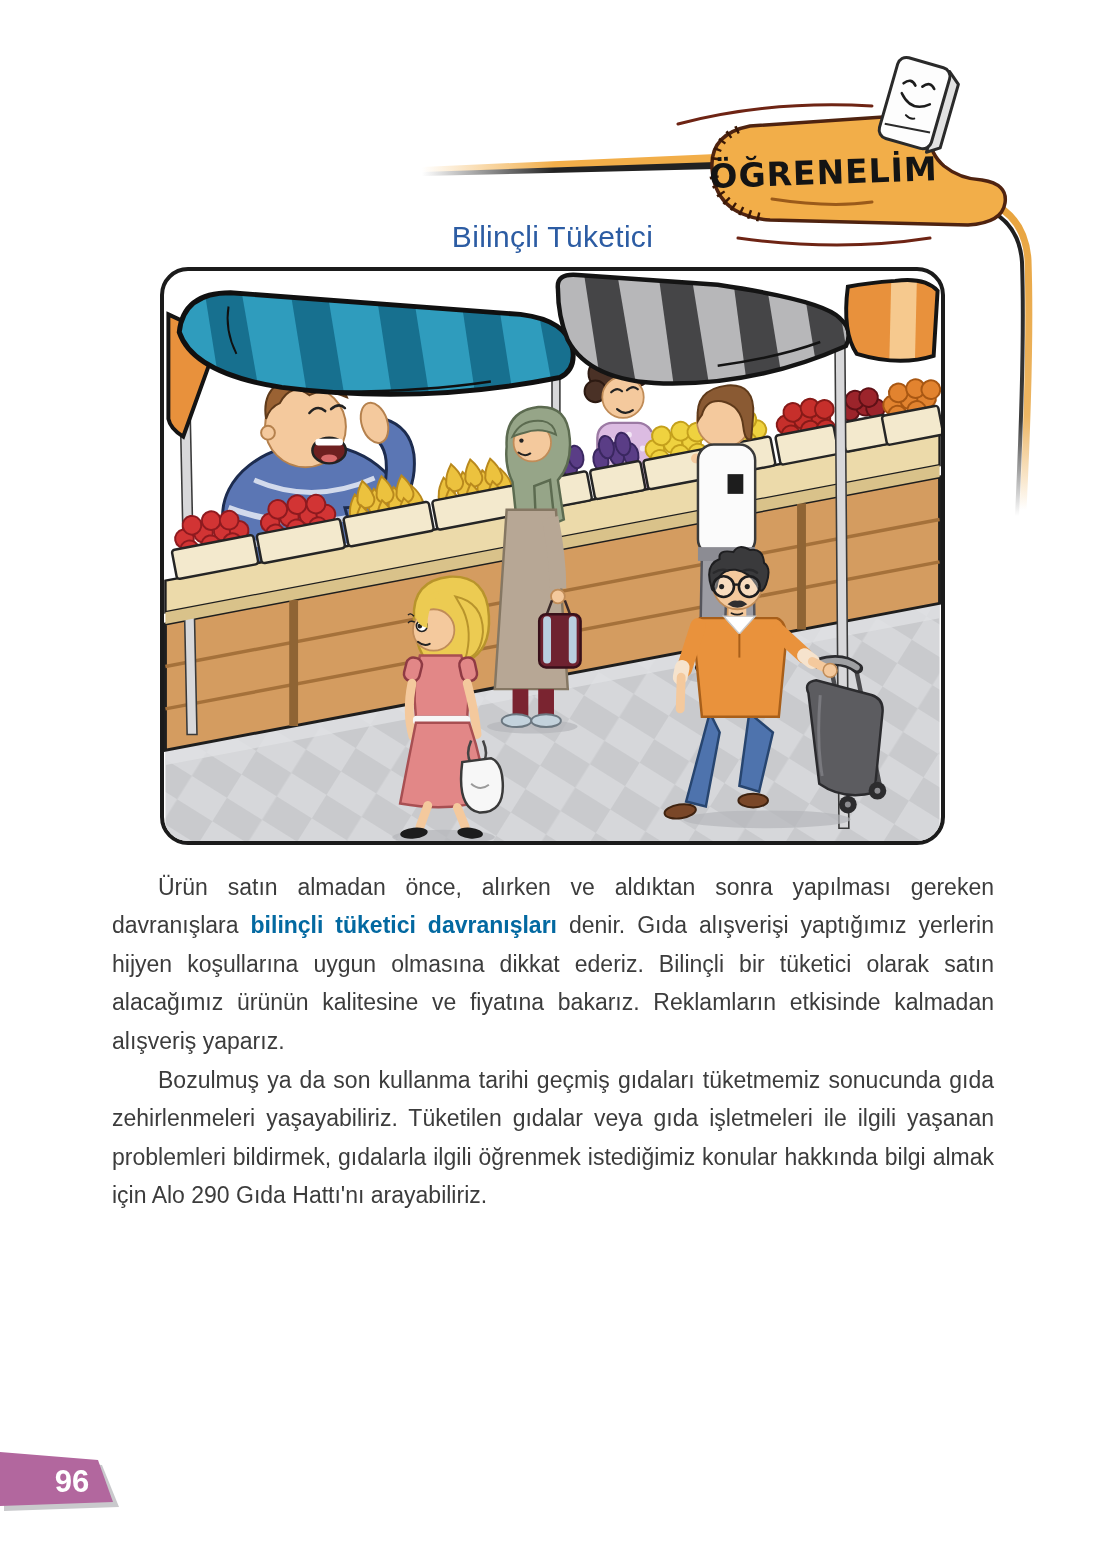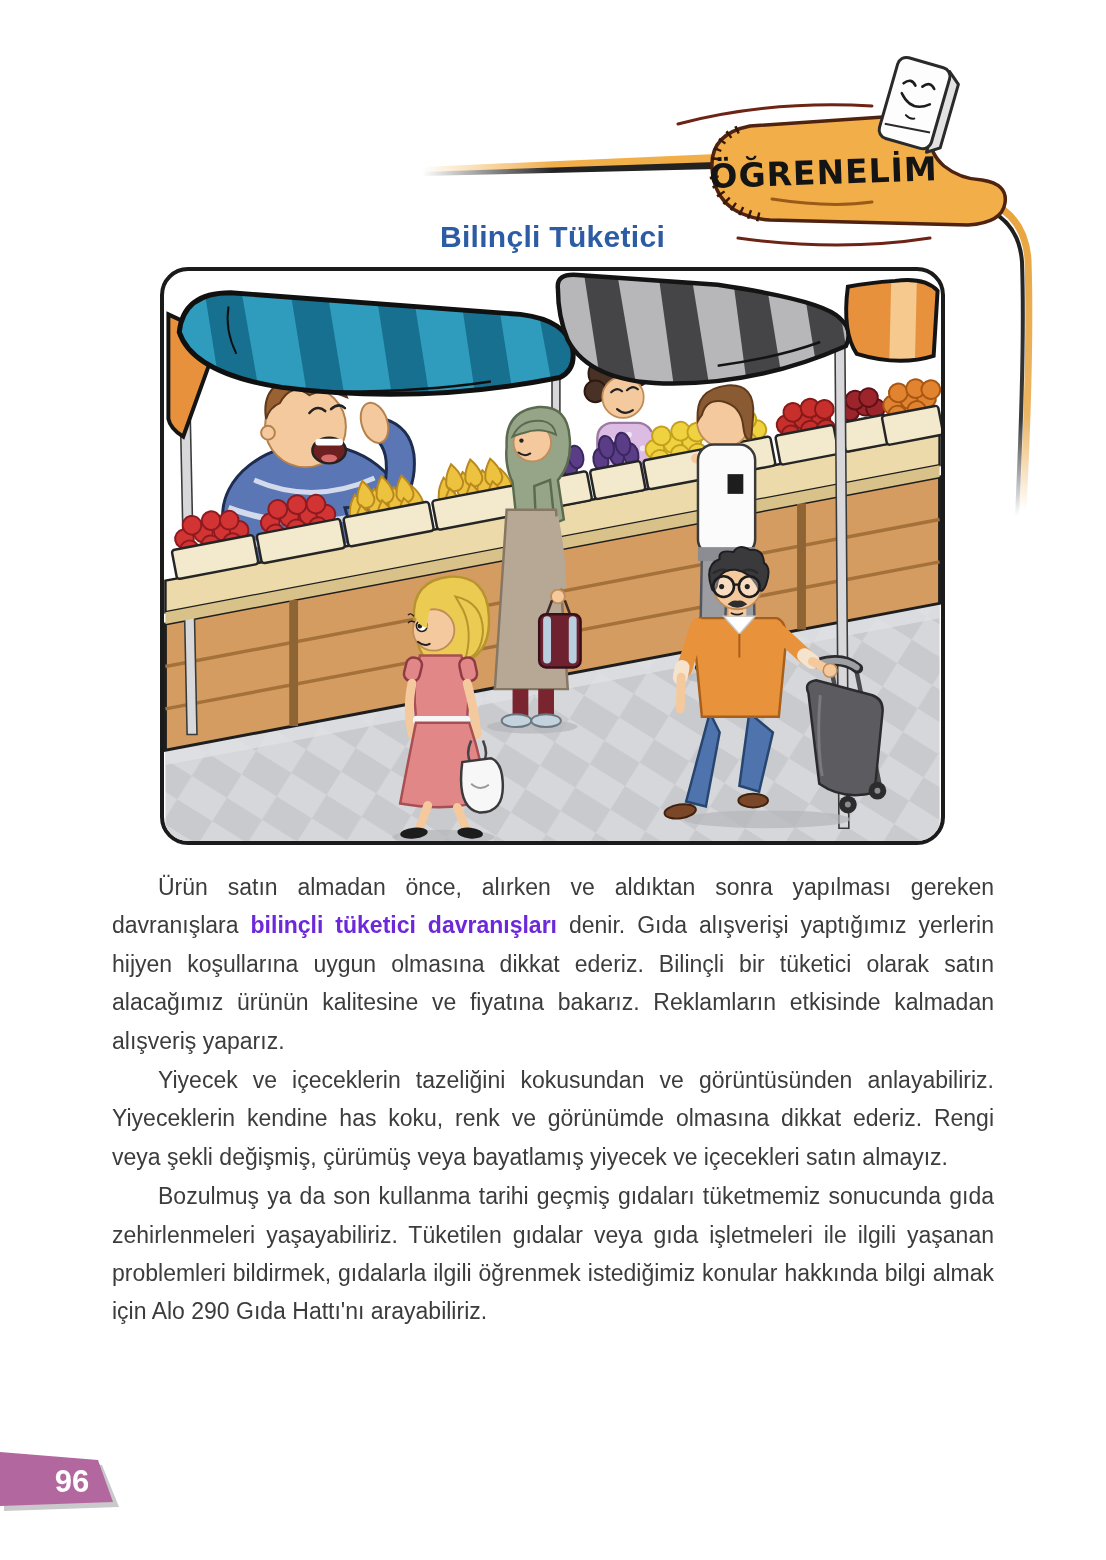--- a/index.html
+++ b/index.html
@@ -20,21 +20,21 @@
     font-size: 33px;
     letter-spacing: 1px;
     fill: #141414;
   }
   
   .page-title {
     position: absolute;
     left: 160px; top: 220px; width: 785px;
     text-align: center;
     font-size: 30px;
-    font-weight: bold;
+    font-weight: normal;
     letter-spacing: .3px;
     color: var(--title-blue);
   }
   
   .illu-frame {
     position: absolute;
     left: 160px; top: 267px;
     width: 785px; height: 578px;
     background: #ffffff;
     border: 4px solid #1b1b1b;
@@ -45,21 +45,21 @@
   
   .body-text {
     position: absolute;
     left: 112px; top: 868px; width: 882px;
     font-size: 23px;
     line-height: 38.4px;
     color: var(--text-dark);
     text-align: justify;
   }
   .body-text p { margin: 0 0 1px 0; text-indent: 46px; }
-  .body-text b { color:#6d28d9; }
+  .body-text b { color:#0369a1; }
   
   #page-num-badge { position:absolute; left:0; top:1440px; width:140px; height:80px; }
   #page-num-badge text {
     font-family: "Liberation Sans", sans-serif;
     font-size: 31px; font-weight: bold; fill:#ffffff;
   }
 </style>
 </head>
 <body>
 
@@ -496,21 +496,20 @@
           <circle cx="590" cy="320" r="2.6" fill="#222"></circle>
         <path d="M 556 306 q 8 -5 14 -2 M 586 304 q 8 -3 14 2" stroke="#2a2a2c" stroke-width="2.4" fill="none" stroke-linecap="round"></path>
         <path d="M 570 338 Q 580 345 590 338 Q 585 333 580 334.5 Q 575 333 570 338 Z" fill="#2e2e30"></path>
         <path d="M 574 347 q 6 3 11 0" stroke="#222" stroke-width="1.8" fill="none" stroke-linecap="round"></path>
       </g>
     </svg>
   </div>
 
   <div class="body-text">
     <p><span>Ürün satın almadan önce, alırken ve aldıktan sonra yapılması gereken davranışlara </span><b>bilinçli tüketici davranışları</b><span> denir. Gıda alışverişi yaptığımız yerlerin hijyen koşullarına uygun olmasına dikkat ederiz. Bilinçli bir tüketici olarak satın alacağımız ürünün kalitesine ve fiyatına bakarız. Reklamların etkisinde kalmadan alışveriş yaparız.</span></p>
-    <p>Yiyecek ve içeceklerin tazeliğini kokusundan ve görüntüsünden anlayabiliriz. Yiyeceklerin kendine has koku, renk ve görünümde olmasına dikkat ederiz. Rengi veya şekli değişmiş, çürümüş veya bayatlamış yiyecek ve içecekleri satın almayız.</p>
     <p>Bozulmuş ya da son kullanma tarihi geçmiş gıdaları tüketmemiz sonucunda gıda zehirlenmeleri yaşayabiliriz. Tüketilen gıdalar veya gıda işletmeleri ile ilgili yaşanan problemleri bildirmek, gıdalarla ilgili öğrenmek istediğimiz konular hakkında bilgi almak için Alo 290 Gıda Hattı'nı arayabiliriz.</p>
   </div>
 
   <svg id="page-num-badge" viewBox="0 0 140 80">
     <polygon points="4,16 102,25 119,67 4,71" fill="#c9c9cc"></polygon>
     <polygon points="0,12 98,20 113,62 0,66" style="fill:var(--page-pink)"></polygon>
     <text x="72" y="52" text-anchor="middle">96</text>
   </svg>
 
 </div>

